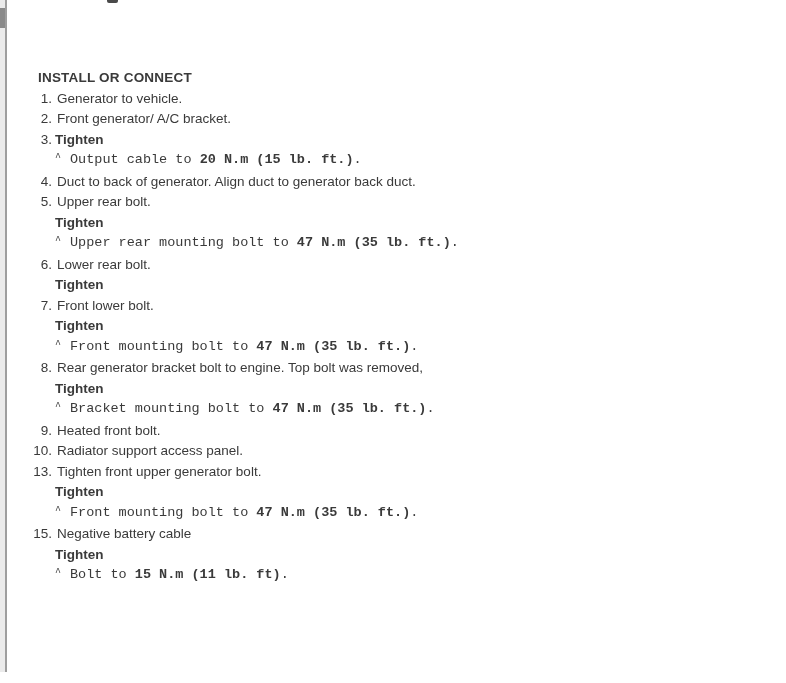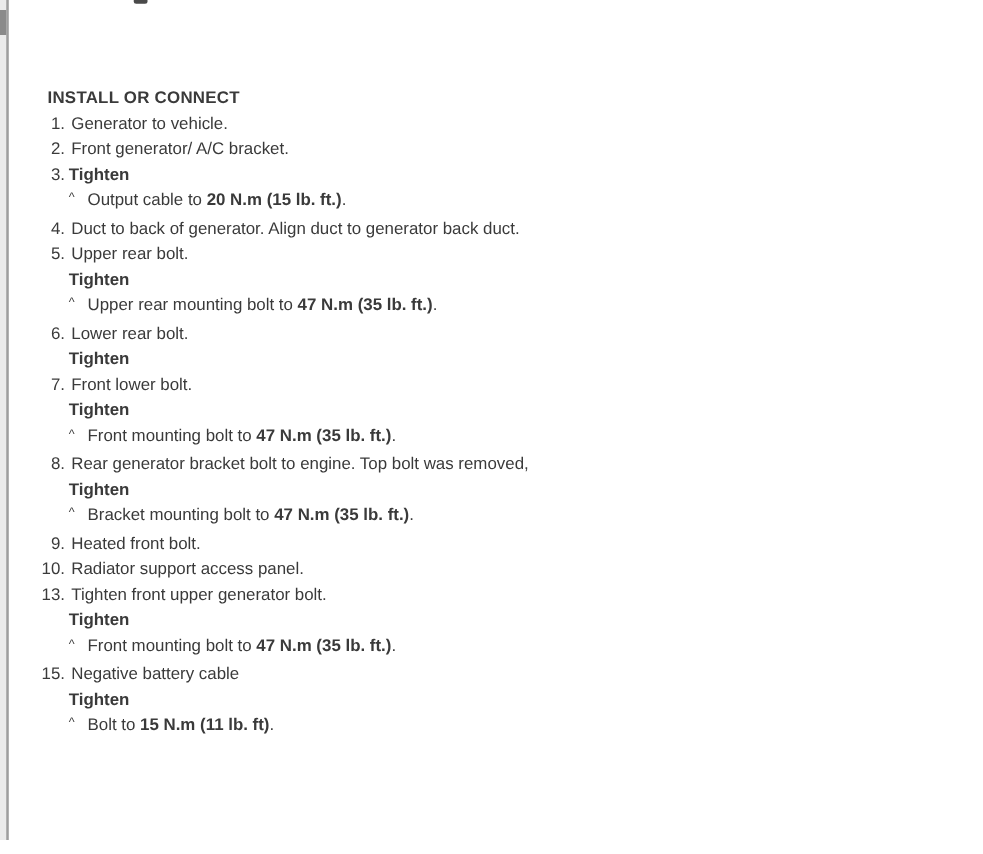--- a/index.html
+++ b/index.html
@@ -58,20 +58,21 @@
     width:52px;
     text-align:right;
     white-space:pre;
   }
   .tighten-label{
     font-weight:700;
     margin-left:-2px;
   }
   .torque-line{
     margin-left:-2px;
+    font-family:Liberation Mono, monospace;
   }
   .caret{
     display:inline-block;
     width:15px;
     font-size:10px;
     position:relative;
     top:-3px;
   }
   .torque-bold{font-weight:700;}
 </style>

